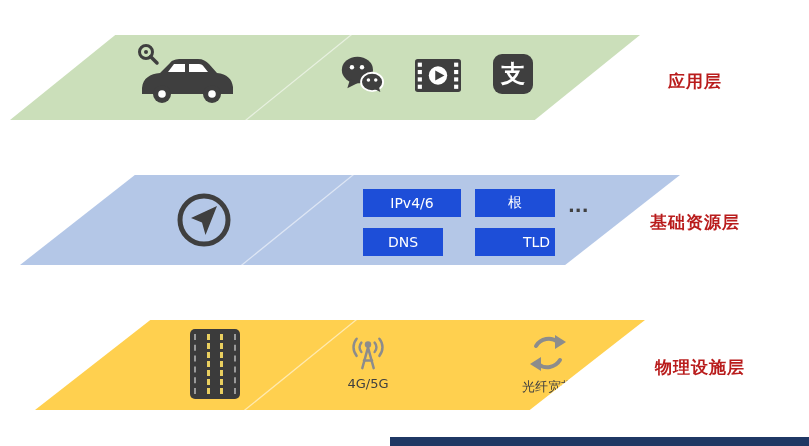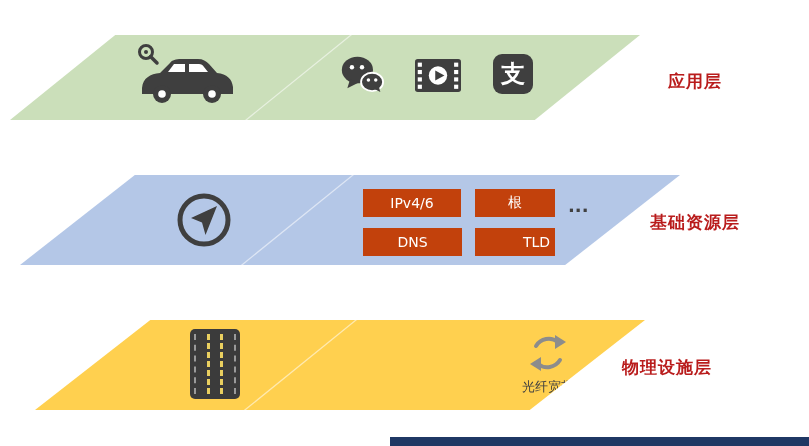--- a/index.html
+++ b/index.html
@@ -22,40 +22,40 @@
 
   .divider { position: absolute; top: 0; bottom: 0; width: 2px;
              background: rgba(255,255,255,.55);
              transform: skewX(-51deg); transform-origin: top center; }
 
   
   .side-label { position: absolute; font-size: 17px; font-weight: 600;
                 color: #b91c1c; letter-spacing: 1px; white-space: nowrap; }
   .side-label.app { left: 668px; top: 70px; }
   .side-label.res { left: 650px; top: 211px; }
-  .side-label.phy { left: 622px; top: 356px; }
+  .side-label.phy { left: 655px; top: 356px; }
 
   
   .ic { position: absolute; }
   .ic-car    { left: 122px; top: 8px;  width: 104px; height: 64px; }
   .ic-wechat { left: 330px; top: 20px; width: 44px;  height: 41px; }
   .ic-video  { left: 405px; top: 22px; width: 46px;  height: 37px; }
   .alipay    { left: 483px; top: 19px; width: 40px;  height: 40px;
                position: absolute; background: #3f3f3f; border-radius: 9px;
                display: flex; align-items: center; justify-content: center;
                color: #fff; font-size: 24px; font-weight: 600; }
 
   
   .ic-compass { left: 155px; top: 16px; width: 58px; height: 58px; }
-  .res-box { position: absolute; background: #c2410c; color: #ffffff;
+  .res-box { position: absolute; background: #1d4ed8; color: #ffffff;
              display: flex; align-items: center; justify-content: center;
              font-size: 14px; }
   .res-box.b0 { left: 343px; top: 14px; width: 98px; height: 28px; }
   .res-box.b1 { left: 455px; top: 14px; width: 80px; height: 28px; }
-  .res-box.b2 { left: 343px; top: 53px; width: 99px; height: 28px; }
+  .res-box.b2 { left: 343px; top: 53px; width: 80px; height: 28px; }
   .res-box.b3 { left: 455px; top: 53px; width: 80px; height: 28px; padding-left: 43px; }
   .ellipsis { position: absolute; left: 548px; top: 20px;
               font-size: 18px; font-weight: 700; color: #404040; }
 
   
   .road { position: absolute; left: 155px; top: 9px; width: 50px; height: 70px;
           background: #3b3b3b; border-radius: 5px; }
   .road i { position: absolute; top: 5px; bottom: 5px; display: block; }
   .road .lane-c1 { left: 17px; border-left: 3px dashed #e9cf5f; }
   .road .lane-c2 { left: 30px; border-left: 3px dashed #e9cf5f; }
@@ -154,20 +154,35 @@
   <div class="layer layer-phy">
     <div class="divider" style="left:320px"></div>
 
     <div class="road">
       <i class="lane-e1"></i>
         <i class="lane-c1"></i>
         <i class="lane-c2"></i>
         <i class="lane-e2"></i>
     </div>
 
+    <div class="phy-item p0">
+      <svg viewBox="0 0 52 38" width="52" height="36">
+        <g stroke="#8c8c8c" stroke-width="2.6" fill="none" stroke-linecap="round">
+          <path d="M14 4 A14 14 0 0 0 14 22"></path>
+          <path d="M19 8 A7.5 7.5 0 0 0 19 18"></path>
+          <path d="M38 4 A14 14 0 0 1 38 22"></path>
+          <path d="M33 8 A7.5 7.5 0 0 1 33 18"></path>
+          <path d="M26 13 L20 35"></path>
+          <path d="M26 13 L32 35"></path>
+          <path d="M21.8 27 L30.2 27"></path>
+        </g>
+        <circle cx="26" cy="10" r="3.4" fill="#8c8c8c"></circle>
+      </svg>
+      <div class="phy-label">4G/5G</div>
+    </div>
 
 
     <div class="phy-item p2">
       <svg viewBox="0 0 40 40" width="40" height="40">
         <g stroke="#8c8c8c" stroke-width="4" fill="none" stroke-linecap="round">
           <path d="M8 13 A15 15 0 0 1 30 9"></path>
           <path d="M32 27 A15 15 0 0 1 10 31"></path>
         </g>
         <polygon points="27,2 38,9 27,16" fill="#8c8c8c"></polygon>
         <polygon points="13,24 2,31 13,38" fill="#8c8c8c"></polygon>

